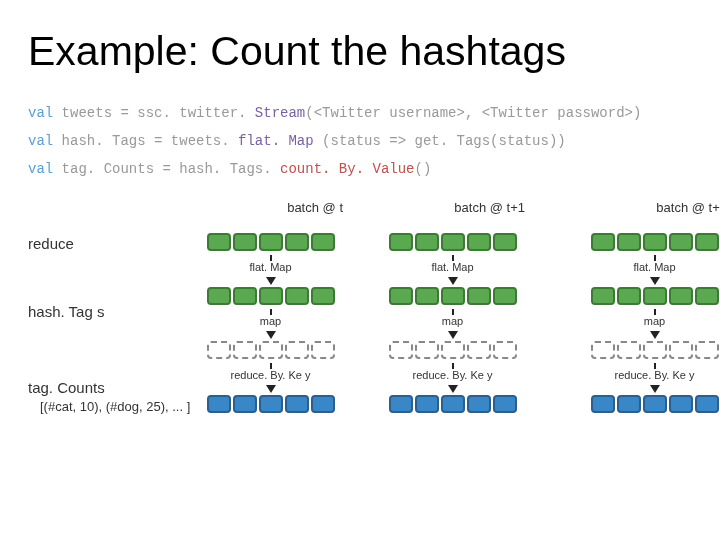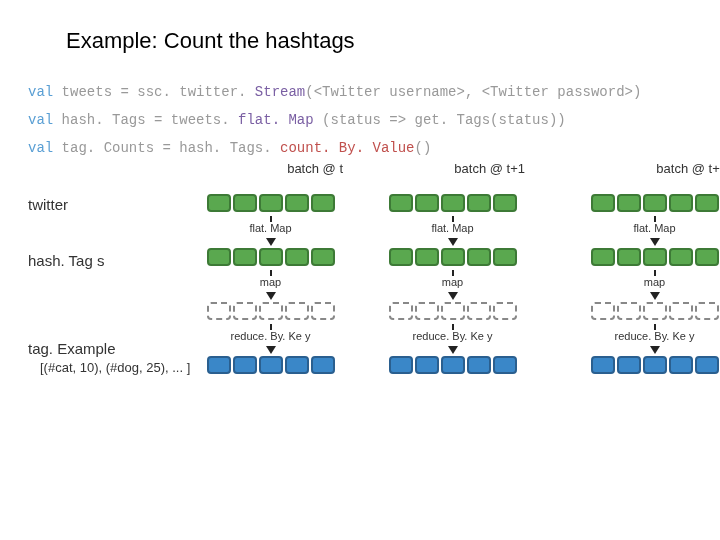--- a/index.html
+++ b/index.html
@@ -6,49 +6,49 @@
   body {
     width: 720px;
     height: 540px;
     background: #fff;
     font-family: Arial, Helvetica, sans-serif;
     padding: 28px 28px 0 28px;
     color: #000;
     position: relative;
   }
   .title {
-    font-size: 22px;
+    font-size: 41px;
     font-weight: 400;
     margin-bottom: 24px;
-    margin-left: 38px;
   }
   .code-block {
     font-family: "Courier New", Courier, monospace;
     font-size: 14px;
     line-height: 2.0;
     color: #999;
+    margin-bottom: 18px;
   }
   .code-line { white-space: nowrap; }
   .kw { color: #5a9fd4; } 
   .method-purple { color: #7a5fa3; }
   .method-red { color: #c0504d; }
 
   .diagram {
     position: relative;
     height: 280px;
   }
 
   .row-label {
     position: absolute;
     font-size: 15px;
     color: #333;
     left: 0;
   }
   .lbl-tweets { top: 34px; }
-  .lbl-hashtags { top: 90px; line-height: 1.15; }
+  .lbl-hashtags { top: 102px; line-height: 1.15; }
   .lbl-tagcounts { top: 178px; }
   .tuples {
     position: absolute;
     top: 198px; left: 0;
     font-size: 13px;
     color: #333;
     width: 170px;
     line-height: 1.2;
     padding-left: 12px;
   }
@@ -121,23 +121,23 @@
   <div class="code-line">
     <span class="kw">val</span><span> hash. Tags = tweets. </span><span class="method-purple">flat. Map</span><span> (status =&gt; get. Tags(status))</span>
   </div>
   <div class="code-line">
     <span class="kw">val</span><span> tag. Counts = hash. Tags. </span><span class="method-red">count. By. Value</span><span>()</span>
   </div>
 </div>
 
 <div class="diagram">
 
-  <div class="row-label lbl-tweets">twitter</div>
+  <div class="row-label lbl-tweets">reduce</div>
   <div class="row-label lbl-hashtags">hash. Tag s</div>
-  <div class="row-label lbl-tagcounts">tag. Example</div>
+  <div class="row-label lbl-tagcounts">tag. Counts</div>
   <div class="tuples">[(#cat, 10), (#dog, 25), ... ]</div>
 
   <div class="col c1">
     <div class="batch-label">batch @ t</div>
     <div class="rdd">
       <div class="block green"></div>
         <div class="block green"></div>
         <div class="block green"></div>
         <div class="block green"></div>
         <div class="block green"></div>

